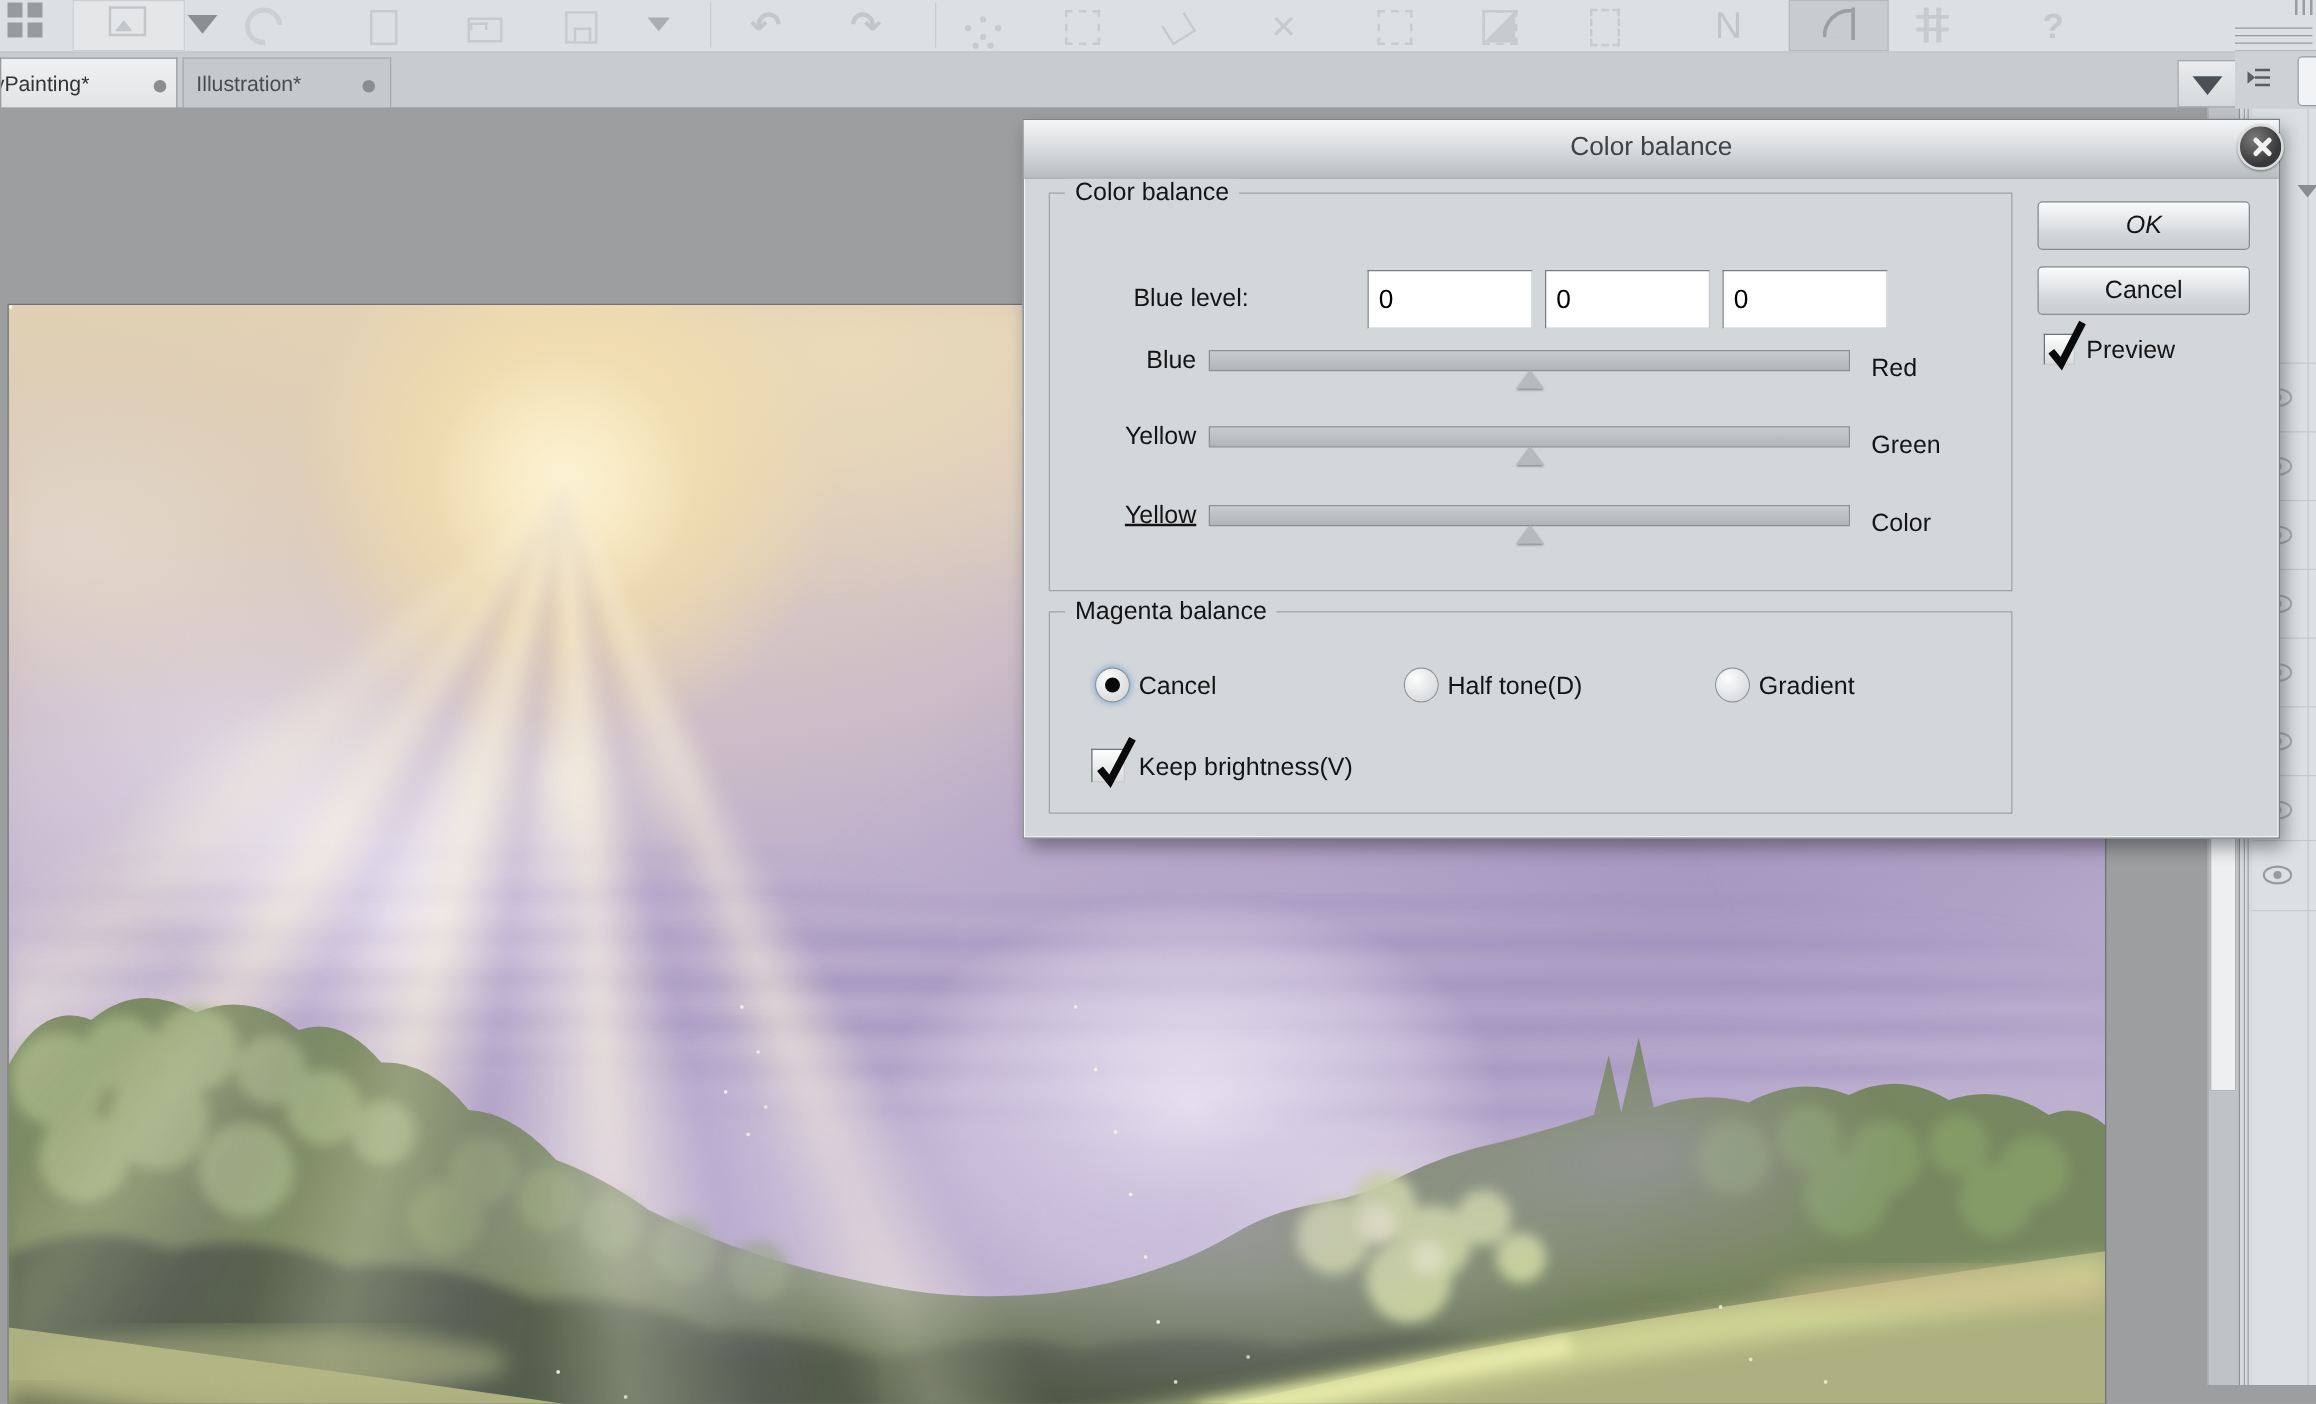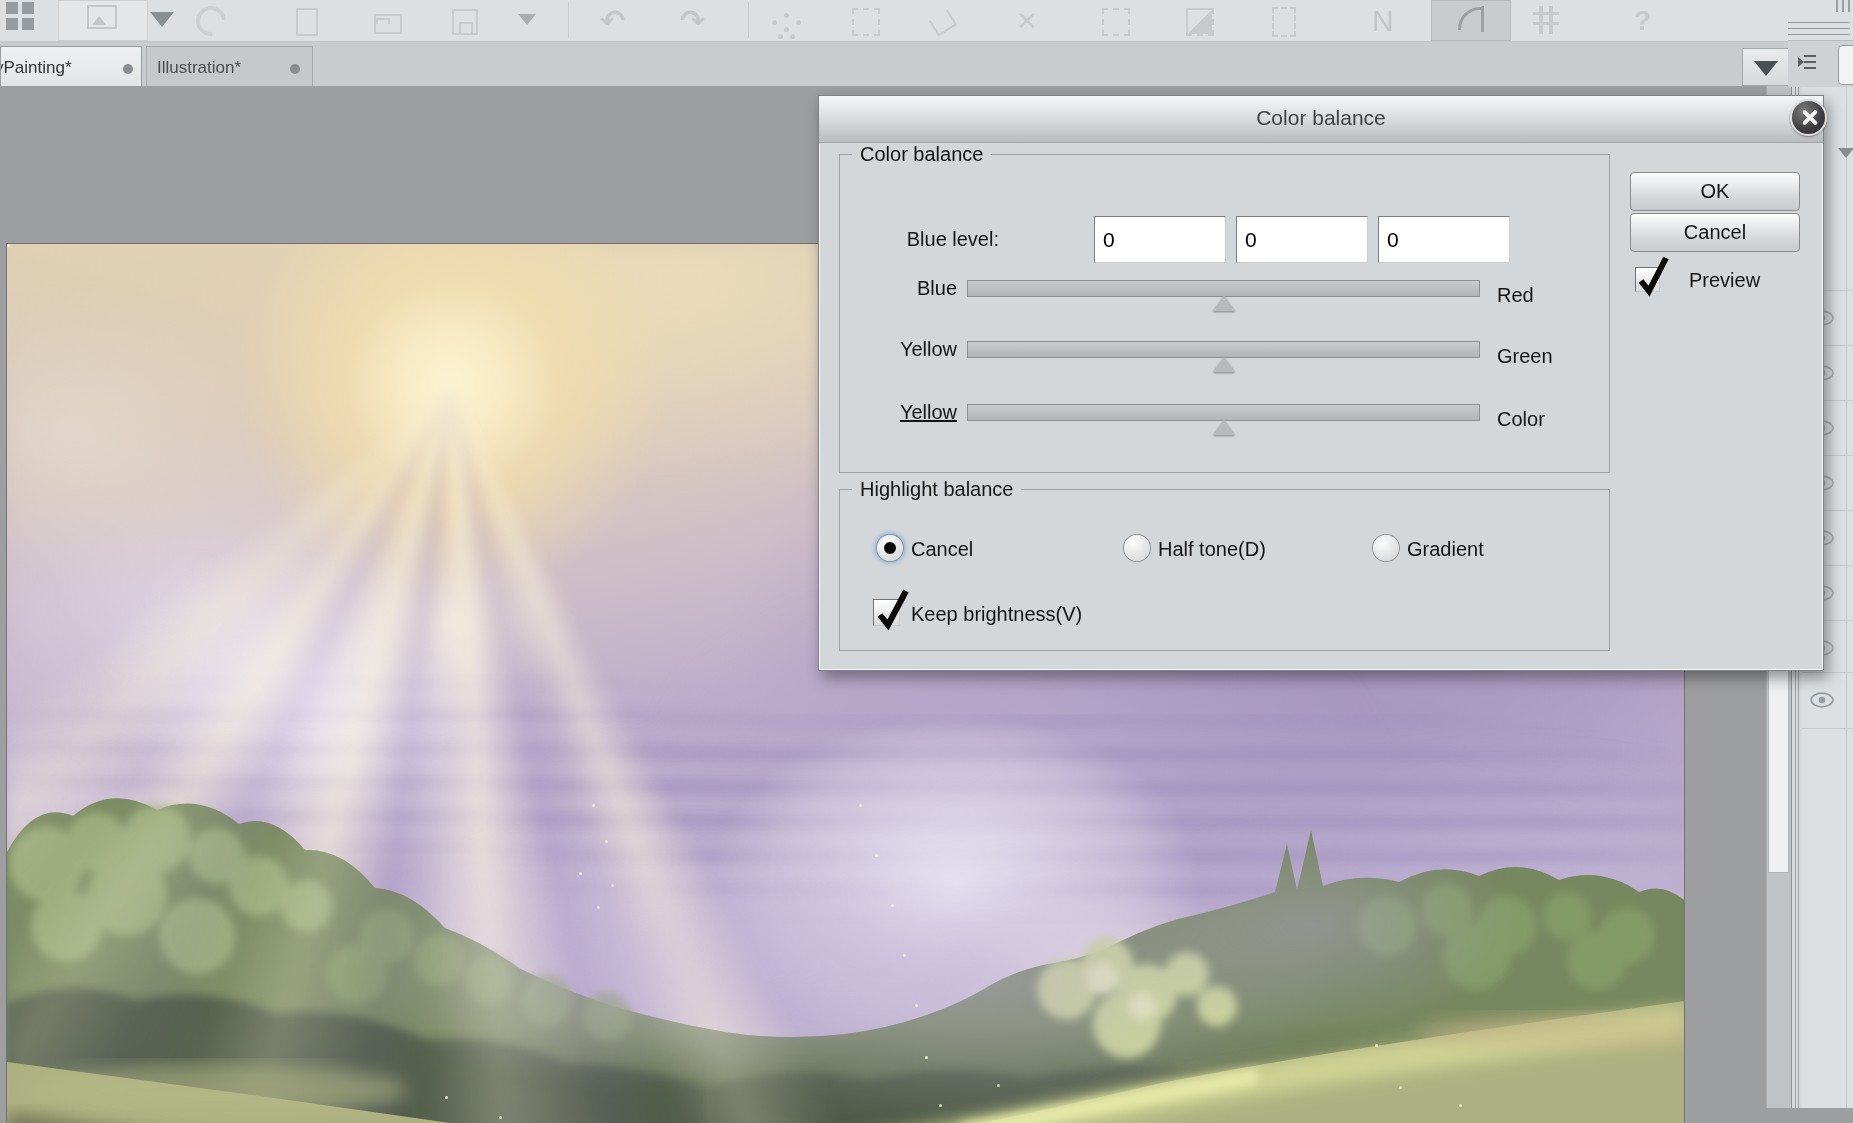--- a/index.html
+++ b/index.html
@@ -449,39 +449,39 @@
   </div>
   <span class="slide-r" style="top:249px;">Green</span>
 
   <span class="slide-l" style="top:305px;text-decoration:underline;">Yellow</span>
   <div class="slider-track" style="top:308px;">
     <div class="slider-thumb"></div>
   </div>
   <span class="slide-r" style="top:312px;">Color</span>
 
   <div class="group" id="grp-grad">
-    <span class="group-label">Highlight balance</span>
+    <span class="group-label">Magenta balance</span>
   </div>
   <span class="radio selected" style="left:58px;top:439px;">
       <span class="dot"></span>
     </span>
   <span class="dlg-text" style="left:92px;top:442px;">Cancel</span>
   <span class="radio" style="left:305px;top:439px;"></span>
   <span class="dlg-text" style="left:339px;top:442px;">Half tone(D)</span>
   <span class="radio" style="left:554px;top:439px;"></span>
   <span class="dlg-text" style="left:588px;top:442px;">Gradient</span>
 
   <span class="checkbox checked" style="left:54px;top:503px;">
     <svg width="40" height="46">
         <polyline points="8,32 16,42 34,8" fill="none" stroke="#0a0a0a" stroke-width="6"></polyline>
       </svg>
   </span>
   <span class="dlg-text" style="left:92px;top:507px;">Keep brightness(V)</span>
 
-  <div class="btn" style="top:76px;">OK</div>
+  <div class="btn" style="top:65px;font-style:italic;">OK</div>
   <div class="btn" style="top:117px;">Cancel</div>
   <span class="checkbox checked" style="left:816px;top:171px;width:25px;height:25px;">
     <svg width="38" height="44">
         <polyline points="7,30 15,40 32,7" fill="none" stroke="#0a0a0a" stroke-width="6"></polyline>
       </svg>
   </span>
-  <span class="dlg-text" style="left:850px;top:173px;margin-left:20px;">Preview</span>
+  <span class="dlg-text" style="left:850px;top:173px;">Preview</span>
 </div>
 
 </body></html>

